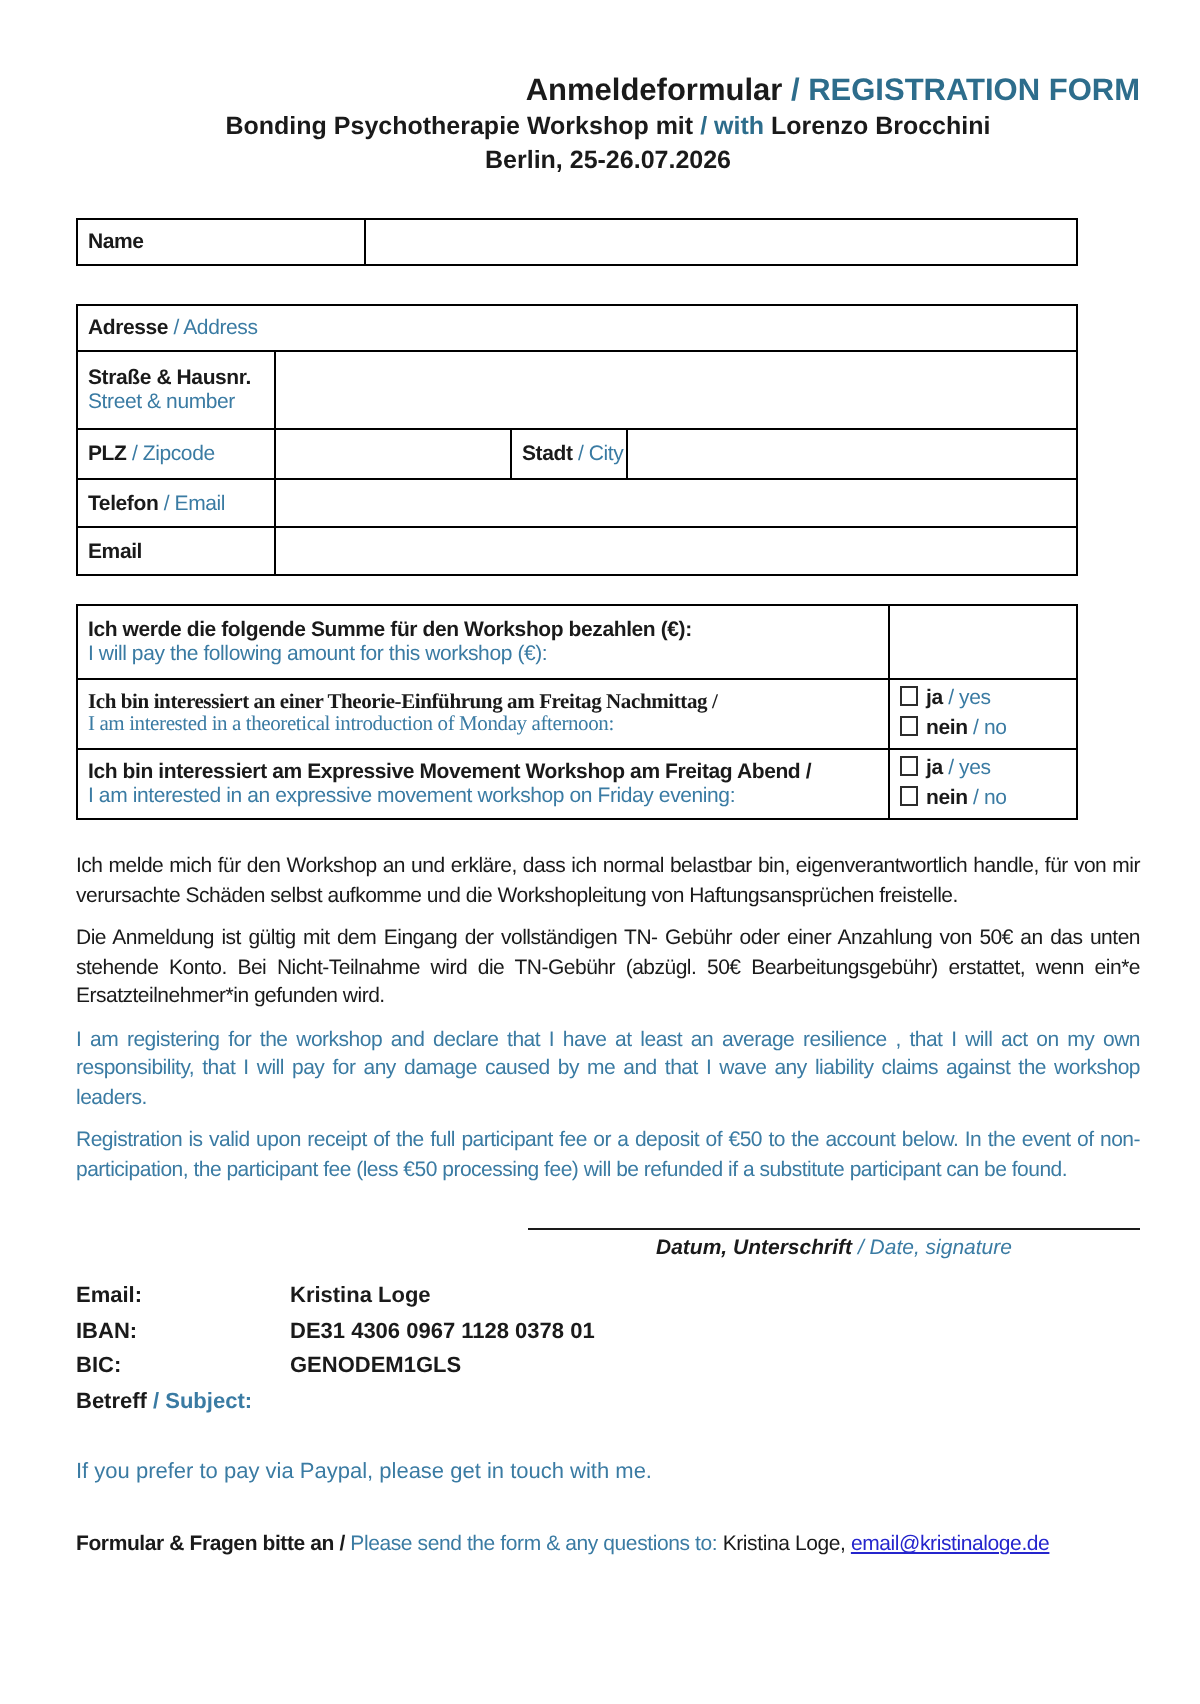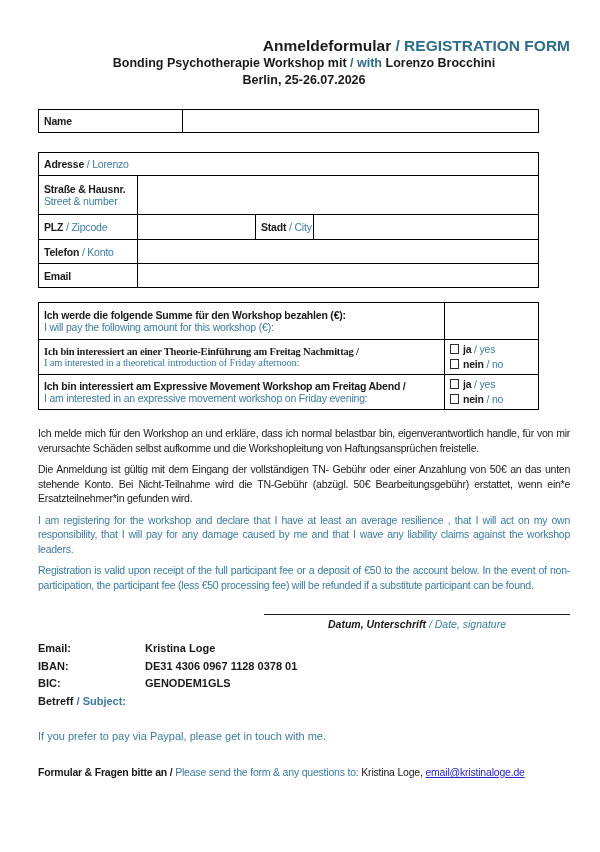--- a/index.html
+++ b/index.html
@@ -78,37 +78,37 @@
 
   <table class="mt-addr">
     <colgroup>
         <col style="width:99px">
         <col style="width:118px">
         <col style="width:58px">
         <col style="width:225px">
       </colgroup>
     <tbody>
         <tr>
-      <td colspan="4" style="height:18px;"><span class="b">Adresse</span> <span class="teal">/ Lorenzo</span></td>
+      <td colspan="4" style="height:18px;"><span class="b">Adresse</span> <span class="teal">/ Address</span></td>
     </tr>
     <tr>
       <td style="height:34px;">
         <div class="b nw">Straße &amp; Hausnr.</div>
         <div class="teal nw">Street &amp; number</div>
       </td>
       <td colspan="3"></td>
     </tr>
     <tr>
       <td style="height:20px;" class="nw"><span class="b">PLZ</span> <span class="teal">/ Zipcode</span></td>
       <td></td>
       <td class="nw"><span class="b">Stadt</span> <span class="teal">/ City</span></td>
       <td></td>
     </tr>
     <tr>
-      <td style="height:19px;" class="nw"><span class="b">Telefon</span> <span class="teal">/ Konto</span></td>
+      <td style="height:19px;" class="nw"><span class="b">Telefon</span> <span class="teal">/ Email</span></td>
       <td colspan="3"></td>
     </tr>
     <tr>
       <td style="height:19px;" class="b">Email</td>
       <td colspan="3"></td>
     </tr>
   </tbody>
     </table>
 
   <table class="mt-pay">
@@ -120,21 +120,21 @@
         <tr>
       <td style="height:32px;">
         <div class="b nw">Ich werde die folgende Summe für den Workshop bezahlen (€):</div>
         <div class="teal nw">I will pay the following amount for this workshop (€):</div>
       </td>
       <td></td>
     </tr>
     <tr>
       <td style="height:29px;font-family:Liberation Serif, serif;">
         <div class="b nw">Ich bin interessiert an einer Theorie-Einführung am Freitag Nachmittag /</div>
-        <div class="teal nw">I am interested in a theoretical introduction of Friday afternoon:</div>
+        <div class="teal nw">I am interested in a theoretical introduction of Monday afternoon:</div>
       </td>
       <td>
         <div class="opt"><span class="cb"></span><span class="b">ja</span> <span class="teal">/ yes</span></div>
         <div class="opt"><span class="cb"></span><span class="b">nein</span> <span class="teal">/ no</span></div>
       </td>
     </tr>
     <tr>
       <td style="height:29px;">
         <div class="b nw">Ich bin interessiert am Expressive Movement Workshop am Freitag Abend /</div>
         <div class="teal nw">I am interested in an expressive movement workshop on Friday evening:</div>

